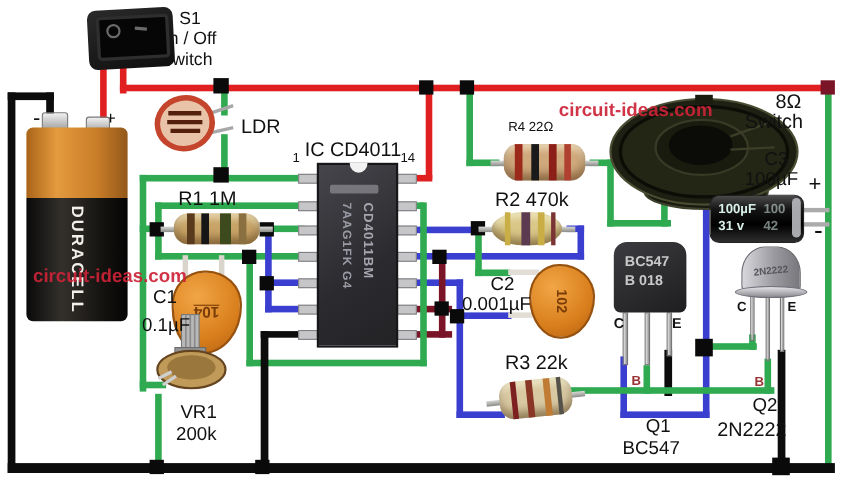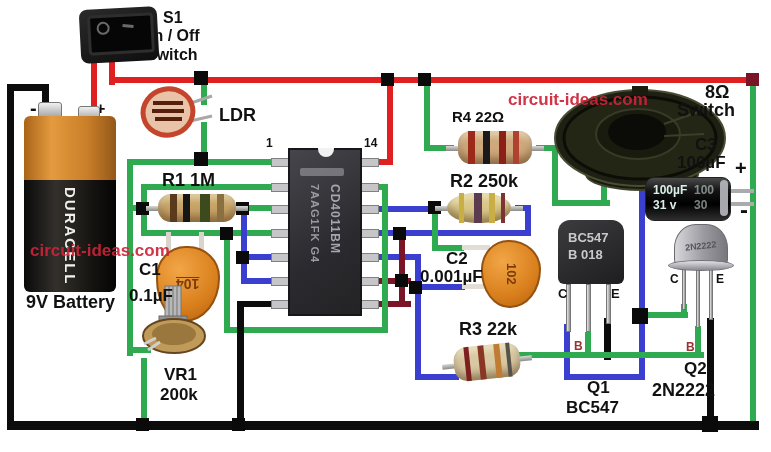--- a/index.html
+++ b/index.html
@@ -1,20 +1,20 @@
 <!DOCTYPE html>
 <html><head>
 <meta charset="utf-8">
 <style>
   html,body{margin:0;padding:0;background:#fff;}
   .canvas{position:relative;width:771px;height:452px;background:#ffffff;overflow:hidden;
           font-family:"Liberation Sans",sans-serif;}
   .w{position:absolute;}
   .j{position:absolute;width:13px;height:13px;background:#0a0a0a;}
-  .lbl{position:absolute;font-weight:bold;color:#111;font-size:17px;white-space:nowrap;line-height:1.05;}
+  .lbl{position:absolute;font-weight:normal;color:#111;font-size:17px;white-space:nowrap;line-height:1.05;}
   .wm{position:absolute;font-weight:bold;font-size:17px;color:rgba(205,35,55,.92);white-space:nowrap;z-index:40;}
   
   .res{position:absolute;}
   .rlead{position:absolute;left:0;right:0;top:50%;height:5px;margin-top:-2px;
          background:linear-gradient(#d8d8d6,#8a8a86);}
   .rbody{position:absolute;left:12px;right:12px;top:0;bottom:0;border-radius:13px;
          box-shadow:inset 0 -6px 8px rgba(60,30,0,.45), inset 0 5px 6px rgba(255,255,230,.5);}
   .band{position:absolute;top:0;bottom:0;width:9%;}
   
   .disc{position:absolute;border:2px solid #96520e;
@@ -150,21 +150,20 @@
     <div style="position:absolute;left:0;top:14px;width:92px;height:64px;border-radius:6px 6px 0 0;
                 background:linear-gradient(90deg,#a96418,#e49a3e 30%,#c87d28 70%,#93581a);"></div>
     <div style="position:absolute;left:0;top:78px;width:92px;height:112px;border-radius:0 0 6px 6px;
                 background:linear-gradient(90deg,#0a0a0a,#33302c 35%,#151310 75%,#050505);
                 display:flex;align-items:center;justify-content:center;">
       <span style="writing-mode:vertical-rl;color:#f2f0ea;font-weight:bold;font-size:15px;letter-spacing:2px;">DURACELL</span>
     </div>
   </div>
   <div class="lbl" style="left:30px;top:98px;font-size:20px">-</div>
   <div class="lbl" style="left:96px;top:101px;font-size:16px">+</div>
-  <div class="lbl" style="left:26px;top:293px;font-size:18px">9V Battery</div>
   <div class="wm" style="left:30px;top:241px;">circuit-ideas.com</div>
 
   <svg width="80" height="58" viewBox="0 0 80 58" style="left:138px;top:84px;z-index:10">
     <line x1="50" y1="20" x2="74" y2="12" stroke="#a8a8a8" stroke-width="3"></line>
     <line x1="48" y1="38" x2="74" y2="32" stroke="#a8a8a8" stroke-width="3"></line>
     <ellipse cx="30" cy="28" rx="25" ry="23" fill="#e9c3a8" stroke="#c4452c" stroke-width="5" transform="rotate(-12 30 28)"></ellipse>
     <path d="M15 19 h30 M14 27 h32 M17 35 h27" stroke="#54200d" stroke-width="4" fill="none"></path>
   </svg>
   <div class="lbl" style="left:219px;top:106px;font-size:18px">LDR</div>
 
@@ -183,20 +182,21 @@
   <div class="pin" style="left:361px;top:277px"></div>
   <div class="pin" style="left:361px;top:300px"></div>
   <div class="ic">
     <div style="position:absolute;left:28px;top:-2px;width:16px;height:9px;background:#f2f2f2;border-radius:0 0 16px 16px;"></div>
     <div style="position:absolute;left:10px;top:18px;width:44px;height:8px;background:#95959b;opacity:.65;border-radius:2px;"></div>
     <div style="position:absolute;inset:0;display:flex;justify-content:center;gap:7px;padding-top:34px;box-sizing:border-box;">
       <span style="writing-mode:vertical-rl;font-size:11px;font-weight:bold;color:#9a9aa4;letter-spacing:1px;">7AAG1FK G4</span>
       <span style="writing-mode:vertical-rl;font-size:12px;font-weight:bold;color:#a6a6b0;letter-spacing:1px;">CD4011BM</span>
     </div>
   </div>
+  <div class="lbl" style="left:277px;top:127px;font-size:18px;z-index:11">IC CD4011</div>
   <div class="lbl" style="left:266px;top:137px;font-size:12px;z-index:11">1</div>
   <div class="lbl" style="left:364px;top:137px;font-size:12px;z-index:11">14</div>
 
   <div class="res" style="left:146px;top:194px;width:102px;height:28px;z-index:10">
     <div class="rlead"></div>
     <div class="rbody" style="background:#c8a468">
       <i class="band" style="left:16%;background:#5a3a1c"></i>
       <i class="band" style="left:32%;background:#161616"></i>
       <i class="band" style="left:54%;background:#3c4a1e;width:13%"></i>
       <i class="band" style="left:76%;background:#8a7040"></i>
@@ -206,32 +206,32 @@
 
   <div class="res" style="left:435px;top:193px;width:88px;height:30px;z-index:10">
     <div class="rlead"></div>
     <div class="rbody" style="background:#d9c788;border-radius:45% / 50%;">
       <i class="band" style="left:18%;background:#c8ae44"></i>
       <i class="band" style="left:42%;background:#5c3a50;width:12%"></i>
       <i class="band" style="left:66%;background:#c8ae44"></i>
       <i class="band" style="left:84%;background:#7a3434;width:7%"></i>
     </div>
   </div>
-  <div class="lbl" style="left:450px;top:172px;font-size:18px;z-index:11">R2 250k</div>
+  <div class="lbl" style="left:450px;top:172px;font-size:18px;z-index:11">R2 470k</div>
 
   <div class="res" style="left:446px;top:131px;width:98px;height:33px;z-index:10">
     <div class="rlead"></div>
     <div class="rbody" style="background:#cfa87c">
       <i class="band" style="left:14%;background:#9c2a1a"></i>
       <i class="band" style="left:34%;background:#1a1a1a"></i>
       <i class="band" style="left:56%;background:#8c2018"></i>
       <i class="band" style="left:74%;background:#b04030"></i>
     </div>
   </div>
-  <div class="lbl" style="left:452px;top:109px;font-size:15px;z-index:11">R4 22Ω</div>
+  <div class="lbl" style="left:462px;top:109px;font-size:12px;z-index:11">R4 22Ω</div>
 
   <div class="res" style="left:442px;top:345px;width:90px;height:34px;transform:rotate(-6deg);z-index:10">
     <div class="rlead"></div>
     <div class="rbody" style="background:#d9c9a2">
       <i class="band" style="left:16%;background:#7c2020"></i>
       <i class="band" style="left:38%;background:#8a3626"></i>
       <i class="band" style="left:62%;background:#c07c34"></i>
       <i class="band" style="left:80%;background:#55524a;width:7%"></i>
     </div>
   </div>
@@ -269,21 +269,21 @@
 
   <div style="position:absolute;left:645px;top:177px;width:84px;height:42px;border-radius:9px;z-index:10;
               background:linear-gradient(180deg,#4a4a4a,#141414 30%,#000 62%,#2e2e2e);border:1px solid #222;">
     <div style="position:absolute;right:2px;top:2px;width:8px;height:36px;background:#b9b9c1;border-radius:4px;opacity:.9;"></div>
     <div style="position:absolute;left:7px;top:5px;color:#d8f0e8;font-weight:bold;font-size:12px;line-height:1.25;">
       <div>100µF</div>
       <div>31 v</div>
     </div>
     <div style="position:absolute;left:48px;top:5px;color:rgba(215,235,228,.55);font-weight:bold;font-size:12px;line-height:1.25;">
       <div>100</div>
-      <div>30</div>
+      <div>42</div>
     </div>
   </div>
   <div class="w" style="left:726px;top:189px;width:28px;height:4px;background:#ababab;z-index:6"></div>
   <div class="w" style="left:726px;top:202px;width:28px;height:4px;background:#ababab;z-index:6"></div>
   <div class="lbl" style="left:695px;top:136px;z-index:11">C3</div>
   <div class="lbl" style="left:677px;top:154px;z-index:11">100µF</div>
   <div class="lbl" style="left:735px;top:158px;font-size:20px;z-index:11">+</div>
   <div class="lbl" style="left:740px;top:197px;font-size:24px;z-index:11">-</div>
 
   <div class="tlead" style="left:566px;top:284px;height:48px"></div>

